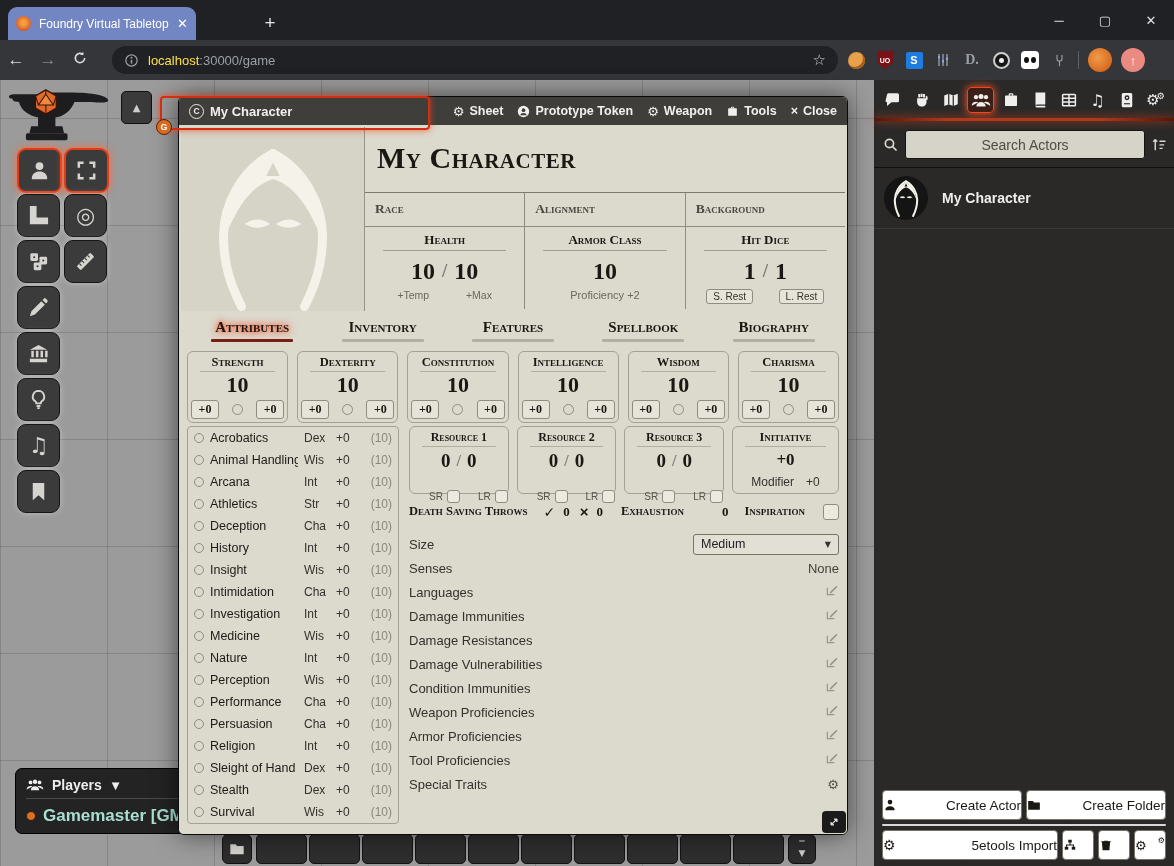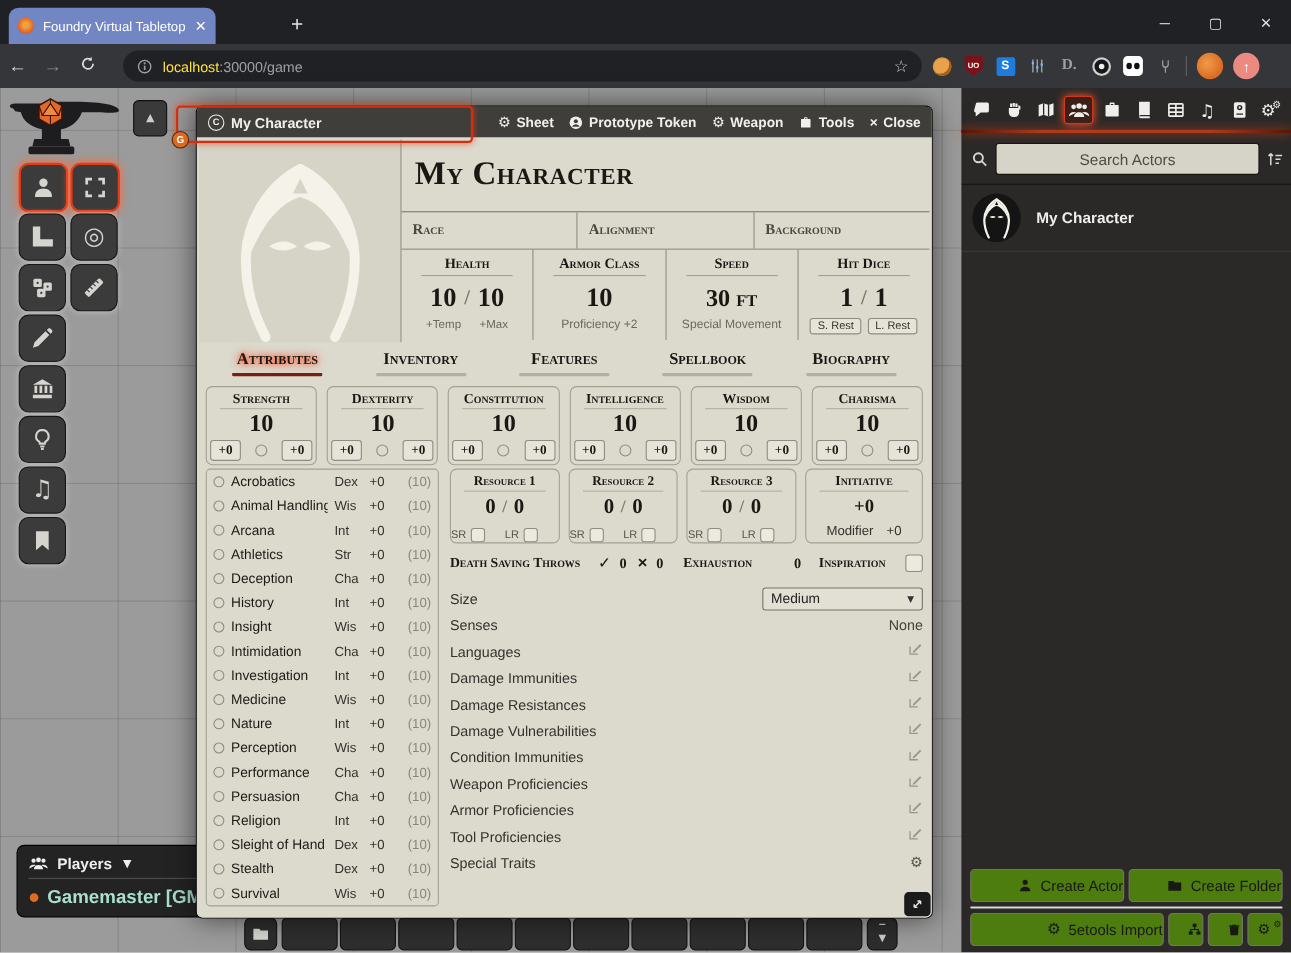--- a/index.html
+++ b/index.html
@@ -87,22 +87,22 @@
   .search-row svg{width:17px;height:17px;color:#d9d7cf;flex:none;}
   .search-input{flex:1;height:25px;background:#d6d4c8;border:1px solid #16160f;border-radius:3px;
      text-align:center;font-size:14px;color:#333;font-family:"Liberation Sans",sans-serif;}
   .search-input::placeholder{color:#4e4c44;}
   .dir-list{border-top:1px solid rgba(0,0,0,.6);}
   .actor-item{display:flex;align-items:center;gap:14px;padding:8px 10px;border-bottom:1px solid rgba(255,255,255,.07);}
   .actor-thumb{width:44px;height:44px;border-radius:50%;background:#141414;display:flex;align-items:center;justify-content:center;flex:none;}
   .actor-thumb svg{width:34px;height:38px;color:#f4f2e9;}
   .actor-name{color:#efeeea;font-size:14px;font-weight:bold;}
   .side-footer{position:absolute;left:0;bottom:6px;width:100%;box-sizing:border-box;padding:0 8px;}
-  .beige-btn{background:#4d7c0f;border:1px solid #76746a;border-radius:4px;color:#191813;font-size:13.5px;
-     display:flex;align-items:center;justify-content:flex-end;gap:7px;height:30px;box-sizing:border-box;}
+  .beige-btn{background:#ffffff;border:1px solid #76746a;border-radius:4px;color:#191813;font-size:13.5px;
+     display:flex;align-items:center;justify-content:space-between;gap:7px;height:30px;box-sizing:border-box;}
   .beige-btn svg{width:14px;height:14px;}
   .foot-row1{display:flex;gap:4px;}
   .foot-row1 .beige-btn{flex:1;}
   .foot-sep{height:2px;background:#d8d8d8;margin:4px 0;border-radius:1px;}
   .foot-row2{display:flex;gap:4px;}
   .foot-row2 .long{flex:1;}
   .sq-btn{width:32px;flex:none;}
 
   
   .window{position:absolute;left:178px;top:96px;width:670px;height:739px;background:#dcd9cd;
@@ -181,21 +181,21 @@
   .skill-passive{width:28px;font-size:12px;color:#8a887c;text-align:right;}
 
   .right-col{flex:1;display:flex;flex-direction:column;}
   .res-row{height:68px;display:flex;gap:8px;}
   .res-list{flex:3;display:flex;gap:8px;}
   .res-box{flex:1;border:1px solid #a3a194;border-radius:6px;text-align:center;padding-top:3px;box-sizing:border-box;}
   .res-label{font-size:12px;}
   .res-val{height:26px;display:flex;align-items:center;justify-content:center;gap:6px;}
   .res-val .big{font-size:19px;}
   .res-val .slash{font-size:16px;color:#7d7b70;font-family:"Liberation Serif",serif;font-weight:700;}
-  .res-foot{display:flex;align-items:center;justify-content:flex-start;gap:4px;font-size:10px;color:#55534a;margin-top:6px;}
+  .res-foot{display:flex;align-items:center;justify-content:flex-end;gap:4px;font-size:10px;color:#55534a;margin-top:16px;}
   .res-foot .gap{width:10px;}
   .cb{width:13px;height:13px;background:#eceadf;border:1px solid #8f8d82;border-radius:3px;box-sizing:border-box;}
   .init-box{flex:1;border:1px solid #a3a194;border-radius:6px;text-align:center;padding-top:3px;box-sizing:border-box;}
   .init-val{font-size:17px;line-height:24px;}
   .init-foot{font-size:12px;color:#33322c;display:flex;justify-content:center;gap:12px;margin-top:3px;}
 
   .counters{height:27px;margin-top:4px;display:flex;align-items:center;}
   .counters .sc{font-size:12.5px;}
   .counters .num{font-size:13px;}
   .death-check{margin-left:16px;font-weight:900;font-size:14px;color:#191813;}
@@ -636,28 +636,20 @@
           </div>
           <div class="stat-col">
             <div class="stat-label sc">Armor Class</div>
             <div class="stat-hr"></div>
             <div class="stat-val">
                 <span class="big num">10</span>
               </div>
             <div class="stat-foot">Proficiency +2</div>
           </div>
           <div class="stat-col">
-            <div class="stat-label sc">Speed</div>
-            <div class="stat-hr"></div>
-            <div class="stat-val">
-                <span class="big num sc" style="font-size:22px;">30 ft</span>
-              </div>
-            <div class="stat-foot">Special Movement</div>
-          </div>
-          <div class="stat-col">
             <div class="stat-label sc">Hit Dice</div>
             <div class="stat-hr"></div>
             <div class="stat-val">
                 <span class="big num">1</span>
                 <span class="slash">/</span>
                 <span class="big num">1</span>
               </div>
             <div class="rest-btns">
               <span class="mini-btn">S. Rest</span>
               <span class="mini-btn">L. Rest</span>

